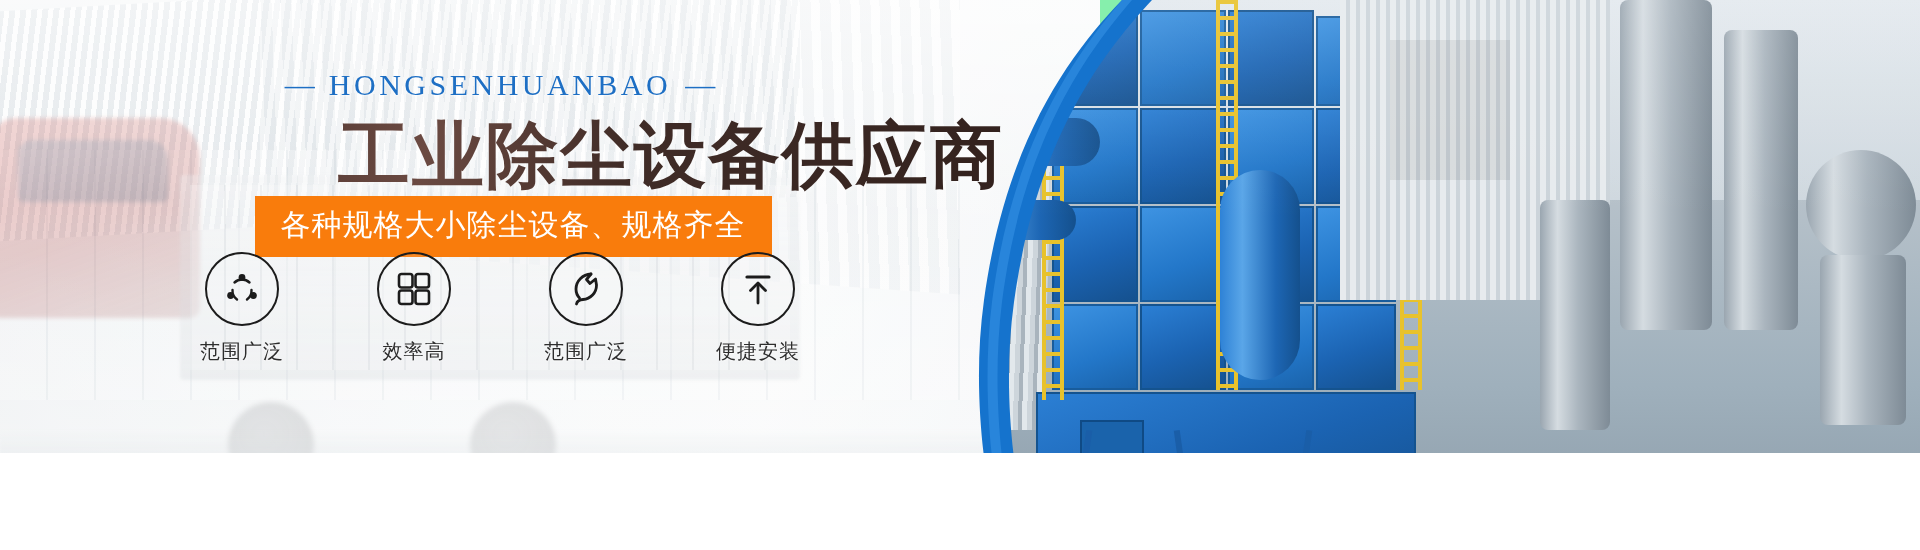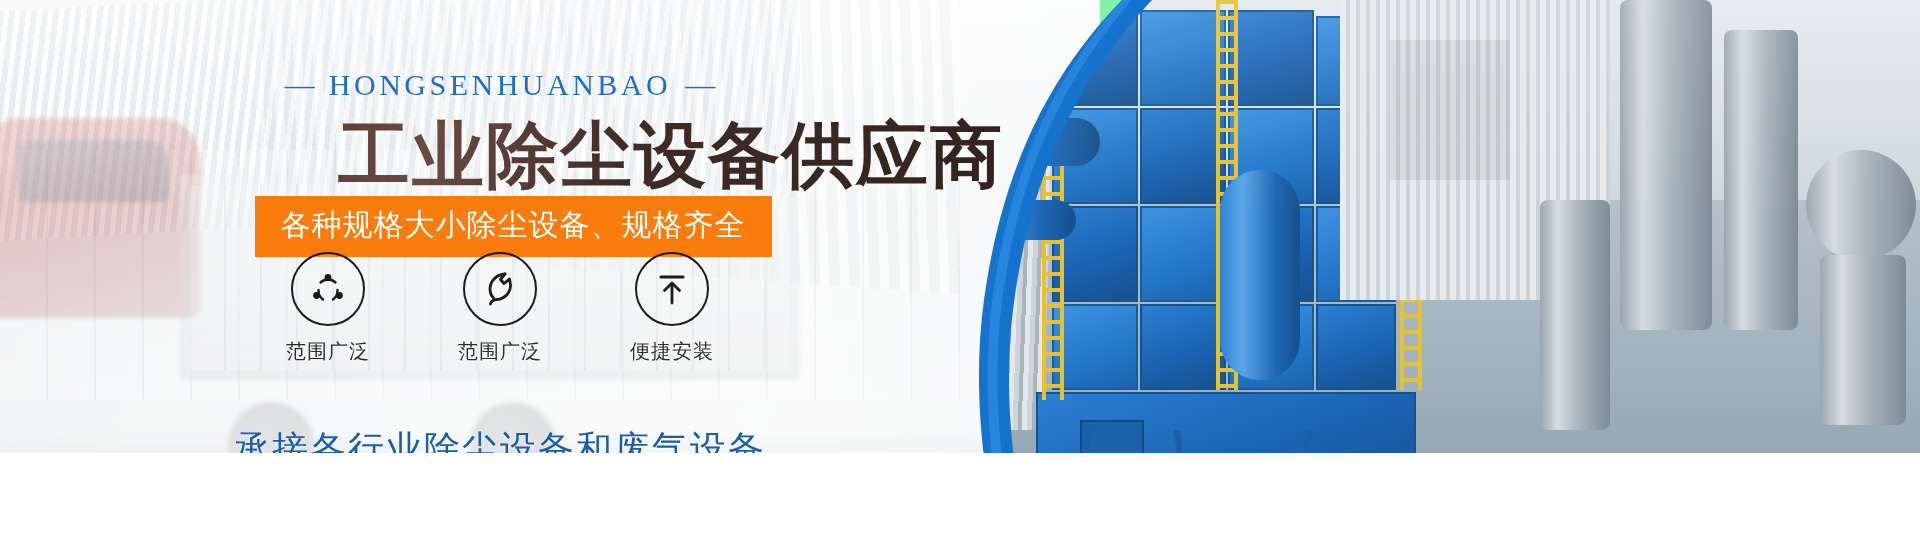--- a/index.html
+++ b/index.html
@@ -335,20 +335,31 @@
             <path d="M 29.5 21 A 11 11 0 0 1 25 30.5" fill="none" stroke="#1c1c1c" stroke-width="2.4" stroke-linecap="round"></path>
             <path d="M 15 30.5 A 11 11 0 0 1 10.5 21" fill="none" stroke="#1c1c1c" stroke-width="2.4" stroke-linecap="round"></path>
             <circle cx="20" cy="8.5" r="3.4" fill="#1c1c1c"></circle>
             <circle cx="8.6" cy="26.5" r="3.4" fill="#1c1c1c"></circle>
             <circle cx="31.4" cy="26.5" r="3.4" fill="#1c1c1c"></circle>
           </svg>
         </div>
         <div class="feat-label">范围广泛</div>
       </div>
 
+      <div class="feat">
+        <div class="feat-circle">
+          <svg width="38" height="38" viewBox="0 0 38 38">
+            <rect x="4" y="4" width="13.5" height="13.5" rx="2.5" fill="none" stroke="#1c1c1c" stroke-width="2.6"></rect>
+            <rect x="20.5" y="4" width="13.5" height="13.5" rx="2.5" fill="none" stroke="#1c1c1c" stroke-width="2.6"></rect>
+            <rect x="4" y="20.5" width="13.5" height="13.5" rx="2.5" fill="none" stroke="#1c1c1c" stroke-width="2.6"></rect>
+            <rect x="20.5" y="20.5" width="13.5" height="13.5" rx="2.5" fill="none" stroke="#1c1c1c" stroke-width="2.6"></rect>
+          </svg>
+        </div>
+        <div class="feat-label">效率高</div>
+      </div>
 
       <div class="feat">
         <div class="feat-circle">
           <svg width="42" height="42" viewBox="0 0 42 42">
             <path d="M 26 6 L 21.5 11.5 L 25 15.5 L 30.5 11 L 31.5 17 C 31.5 25 25.5 31 18 31.5
                      C 14 31.8 12 33.5 11.5 36" fill="none" stroke="#1c1c1c" stroke-width="2.8" stroke-linecap="round" stroke-linejoin="round"></path>
             <path d="M 26 6 C 17.5 6.5 11 13 11 21 C 11 25 12.5 28 14.5 30" fill="none" stroke="#1c1c1c" stroke-width="2.8" stroke-linecap="round" stroke-linejoin="round"></path>
           </svg>
         </div>
         <div class="feat-label">范围广泛</div>
@@ -360,16 +371,15 @@
             <line x1="8" y1="7" x2="30" y2="7" stroke="#1c1c1c" stroke-width="3.2" stroke-linecap="round"></line>
             <line x1="19" y1="33" x2="19" y2="14" stroke="#1c1c1c" stroke-width="2.8" stroke-linecap="round"></line>
             <polyline points="11.5,20.5 19,13 26.5,20.5" fill="none" stroke="#1c1c1c" stroke-width="2.8" stroke-linecap="round" stroke-linejoin="round"></polyline>
           </svg>
         </div>
         <div class="feat-label">便捷安装</div>
       </div>
 
     </div>
 
-    <div class="tagline">承接各行业除尘设备和废气设备</div>
 
   </div>
 </div>
 
 </body></html>

